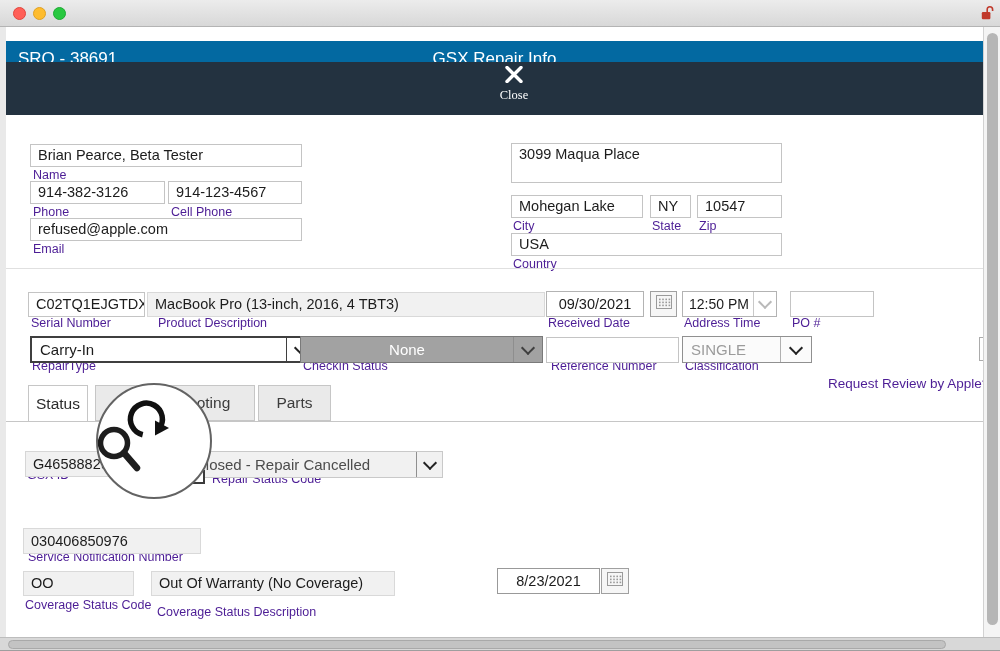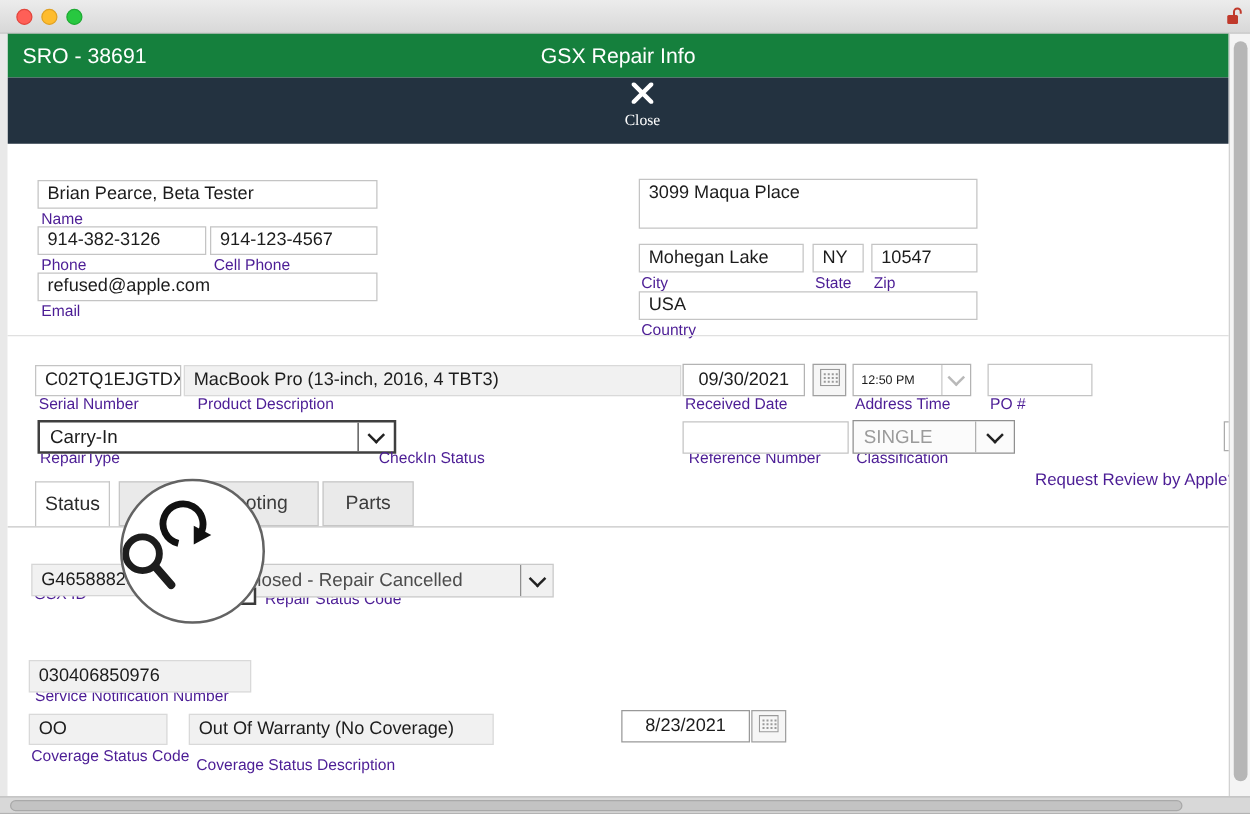--- a/index.html
+++ b/index.html
@@ -8,21 +8,21 @@
   
   .titlebar{position:absolute;left:0;top:0;width:1000px;height:27px;
     background:linear-gradient(#ececec,#d8d8d8);border-bottom:1px solid #b4b4b4;box-sizing:border-box;}
   .tl{position:absolute;top:7px;width:13px;height:13px;border-radius:50%;}
   .tl.red{left:13px;background:#ff5f57;border:1px solid #e2463d;box-sizing:border-box;}
   .tl.yel{left:33px;background:#febc2e;border:1px solid #e0a123;box-sizing:border-box;}
   .tl.grn{left:53px;background:#28c840;border:1px solid #1eaa33;box-sizing:border-box;}
   .win-title{position:absolute;left:0;right:0;top:6px;text-align:center;font-size:13px;color:#404040;}
   .lock{position:absolute;right:6px;top:5px;}
   
-  .hdr{position:absolute;left:6px;right:17px;top:27px;height:35px;background:#15803d;color:#fff;}
+  .hdr{position:absolute;left:6px;right:17px;top:41px;height:35px;background:#0369a1;color:#fff;}
   .hdr .sro{position:absolute;left:12px;top:0;line-height:35px;font-size:17px;}
   .hdr .htitle{position:absolute;left:0;right:0;top:0;line-height:35px;text-align:center;font-size:17px;}
   
   .darkbar{position:absolute;left:6px;right:17px;top:62px;height:53px;background:#233240;}
   .closebtn{position:absolute;left:479px;top:66px;width:70px;text-align:center;color:#fff;cursor:default;font-family:Liberation Serif, serif;}
   .closebtn .xlbl{font-size:12.5px;margin-top:1px;}
   
   .lborder{position:absolute;left:0;top:27px;width:6px;height:610px;background:#e9e9e9;}
   .vtrack{position:absolute;left:983px;top:27px;width:17px;height:610px;background:#f4f4f4;
           border-left:1px solid #d2d2d2;box-sizing:border-box;z-index:60;}
@@ -144,38 +144,44 @@
             <rect x="6.2" y="9.6" width="1.6" height="1.6"></rect>
             <rect x="9.4" y="9.6" width="1.6" height="1.6"></rect>
             <rect x="12.6" y="9.6" width="1.6" height="1.6"></rect>
         </g>
       </svg>
     </span>
   </div>
 
   <div class="lbl" style="left:684px;top:280px">Address Time</div>
   <div class="dd" style="left:682px;top:291px;width:95px;height:26px;border-color:#b3b3b3">
-    <div class="txt" style="font-size:10px;padding-left:6px">12:50 PM</div>
+    <div class="txt" style="font-size:14px;padding-left:6px">12:50 PM</div>
     <div class="btn" style="width:22px;border-color:#c9c9c9">
       <span class="chev" style="border-color:#b9b9b9"></span>
     </div>
   </div>
 
   <div class="lbl" style="left:792px;top:280px">PO #</div>
   <div class="fld" style="left:790px;top:291px;width:84px;height:26px;line-height:24px"></div>
 
   <div class="lbl" style="left:32px;top:323px">RepairType</div>
   <div class="dd" style="left:30px;top:336px;width:287px;height:27px;border:2px solid #3f3f3f">
     <div class="txt">Carry-In</div>
     <div class="btn" style="width:28px;border-color:#3f3f3f">
       <span class="chev"></span>
     </div>
   </div>
 
   <div class="lbl" style="left:303px;top:323px">CheckIn Status</div>
+  <div class="dd" style="left:300px;top:336px;width:243px;height:27px;background:#a2a2a2;border-color:#7a7a7a">
+    <div class="txt" style="color:#fff;justify-content:center;padding-left:0">None</div>
+    <div class="btn" style="width:28px;border-color:#8e8e8e">
+      <span class="chev" style="border-color:#3f3f3f"></span>
+    </div>
+  </div>
 
   <div class="lbl" style="left:551px;top:323px">Reference Number</div>
   <div class="fld" style="left:546px;top:337px;width:133px;height:26px;line-height:24px"></div>
 
   <div class="lbl" style="left:685px;top:323px">Classification</div>
   <div class="dd" style="left:682px;top:336px;width:130px;height:27px;background:#fbfbfb">
     <div class="txt" style="color:#9b9b9b">SINGLE</div>
     <div class="btn" style="width:30px">
       <span class="chev"></span>
     </div>

